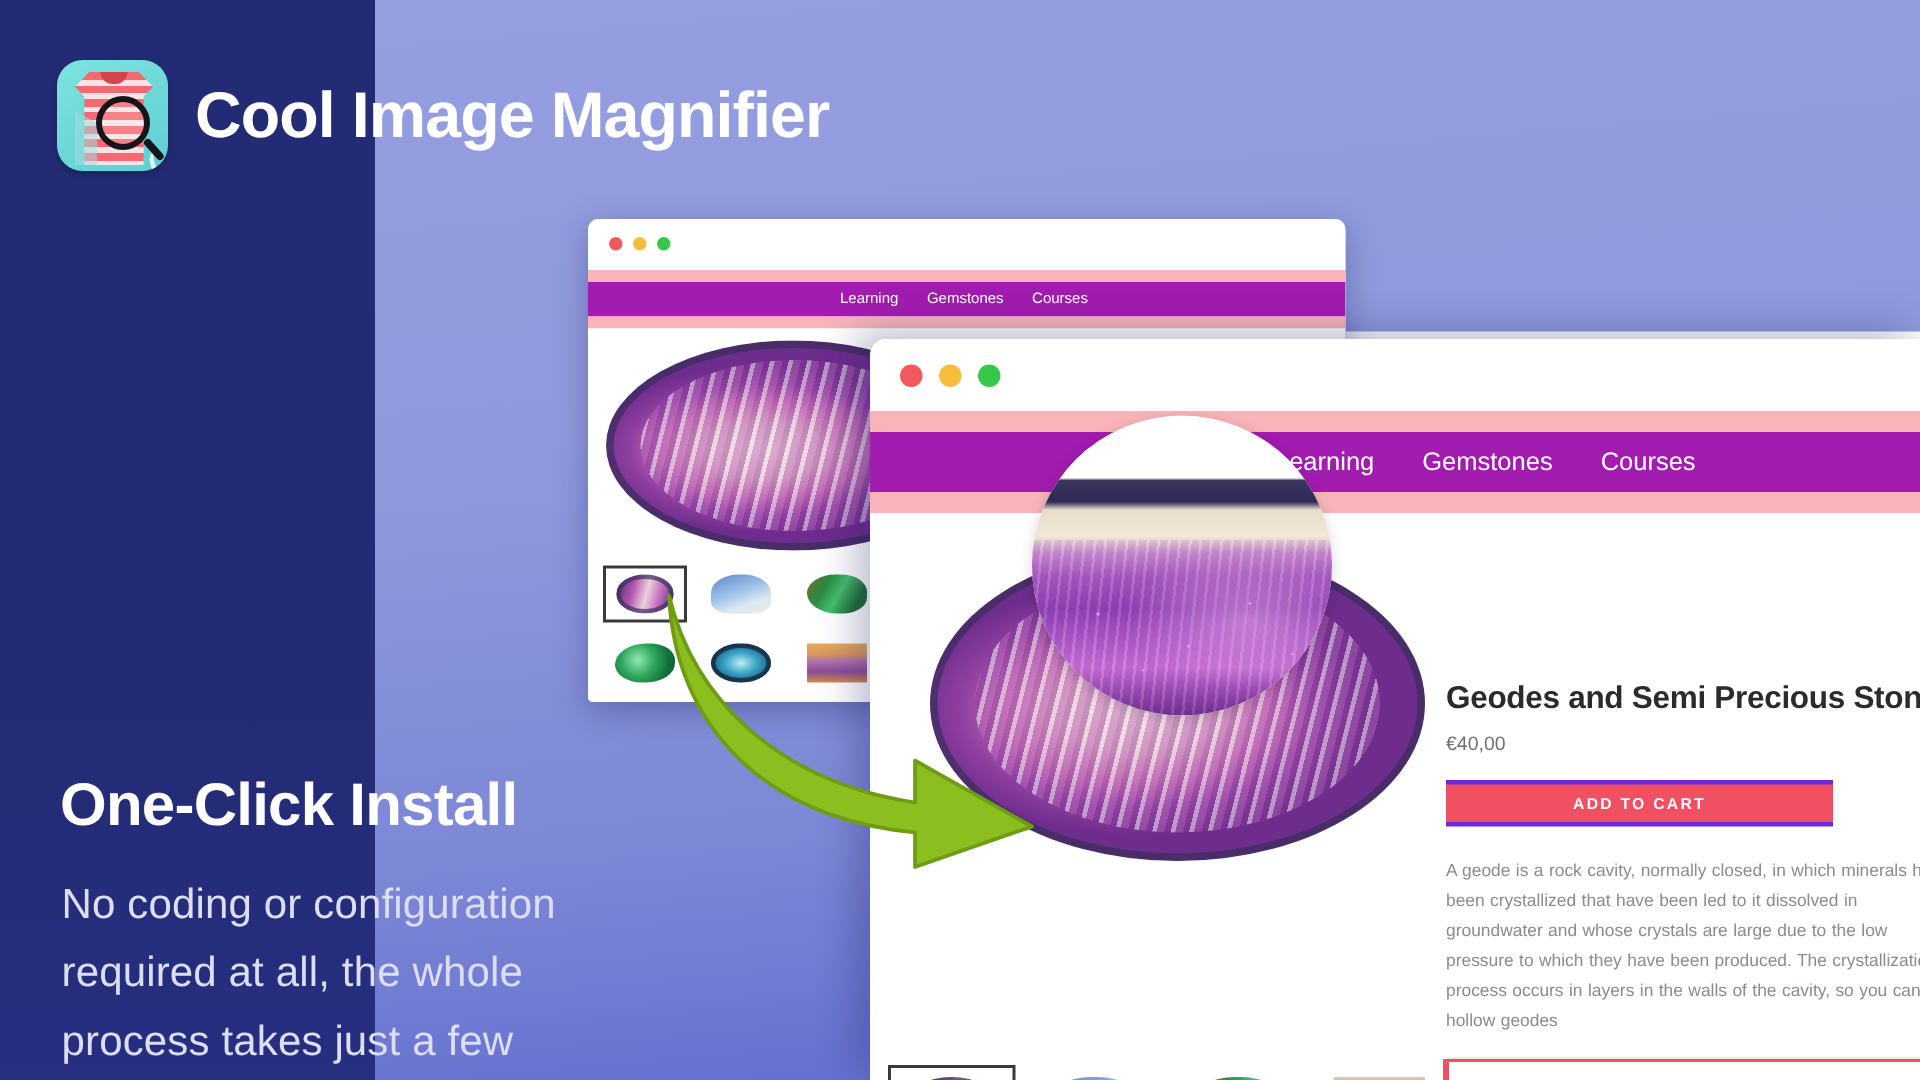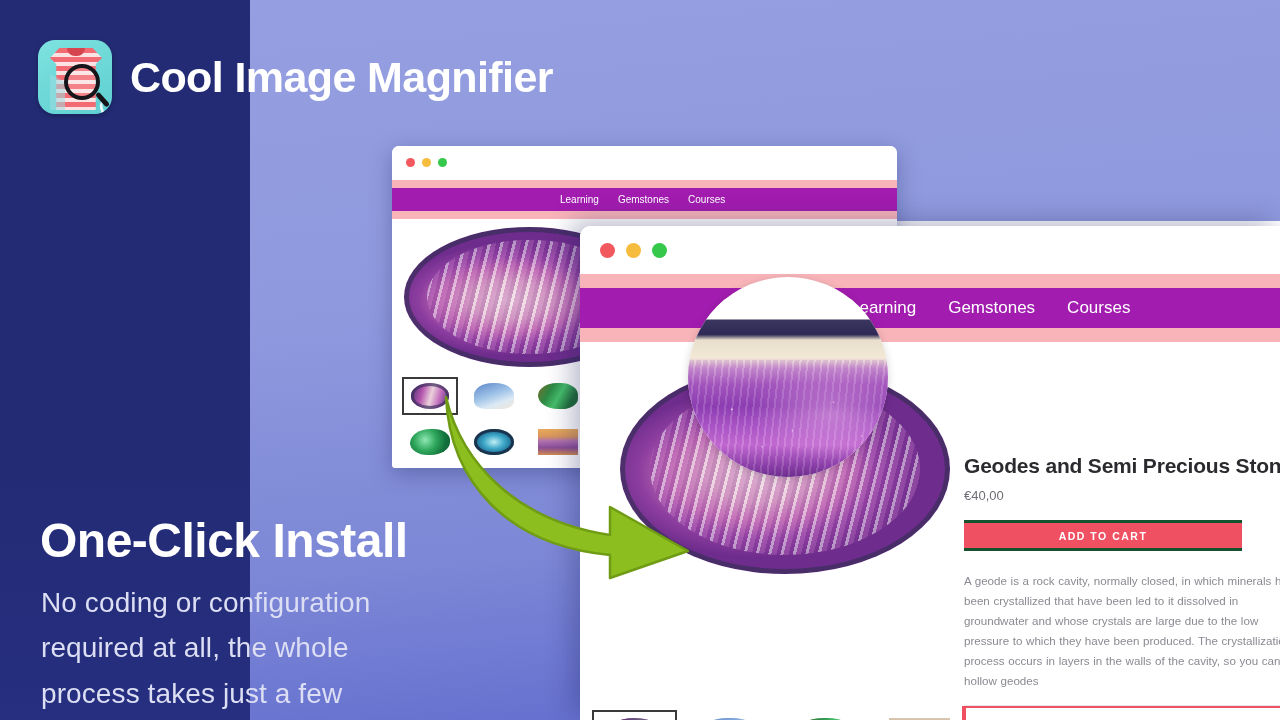--- a/index.html
+++ b/index.html
@@ -68,21 +68,21 @@
     position: absolute; left: 57px; top: 55px; width: 5px; height: 17px;
     background: #16161A; border-radius: 3px;
     transform: rotate(-42deg); transform-origin: top left;
   }
   .brand-title {
     font-size: 43px; font-weight: 700; color: #ffffff;
     letter-spacing: -0.6px; white-space: nowrap; line-height: 1;
   }
   .headline {
     position: absolute; left: 40px; top: 516px;
-    font-size: 48px; font-weight: 700; color: #ffffff;
+    font-size: 40px; font-weight: 700; color: #ffffff;
     letter-spacing: -0.5px; line-height: 1.05; white-space: nowrap;
   }
   .subcopy {
     position: absolute; left: 41px; top: 580px; width: 360px;
     font-size: 28px; font-weight: 400; color: #DCDEF3;
     line-height: 1.62; letter-spacing: .1px;
   }
 
   
   .win {
@@ -216,21 +216,21 @@
   .front-thumbs .thumb.selected { border: 2px solid #3A3A3A; }
 
   
   .product { position: absolute; left: 384px; top: 110px; width: 330px; }
   .product-title {
     font-size: 21px; font-weight: 700; color: #2B2B2F;
     line-height: 1.3; letter-spacing: -.2px;
   }
   .product-price { margin-top: 9px; font-size: 13px; color: #6E6E76; font-weight: 400; }
   .atc-wrap { margin-top: 17px; position: relative; }
-  .atc-outer { background: #14532d; padding: 3px 0; width: 278px; }
+  .atc-outer { background: #6d28d9; padding: 3px 0; width: 258px; }
   .atc-btn {
     background: #EF5062; color: #ffffff; border: none; width: 100%;
     height: 25px; font-size: 10.5px; font-weight: 700; letter-spacing: 1.5px;
     font-family: "Liberation Sans", sans-serif; cursor: pointer;
   }
   .product-desc {
     margin-top: 20px; font-size: 11.6px; line-height: 1.72; color: #8A8A92;
     width: 340px; word-spacing: .4px;
   }
   .sep { margin-top: 14px; height: 1px; background: #E6E6EA; width: 330px; }

